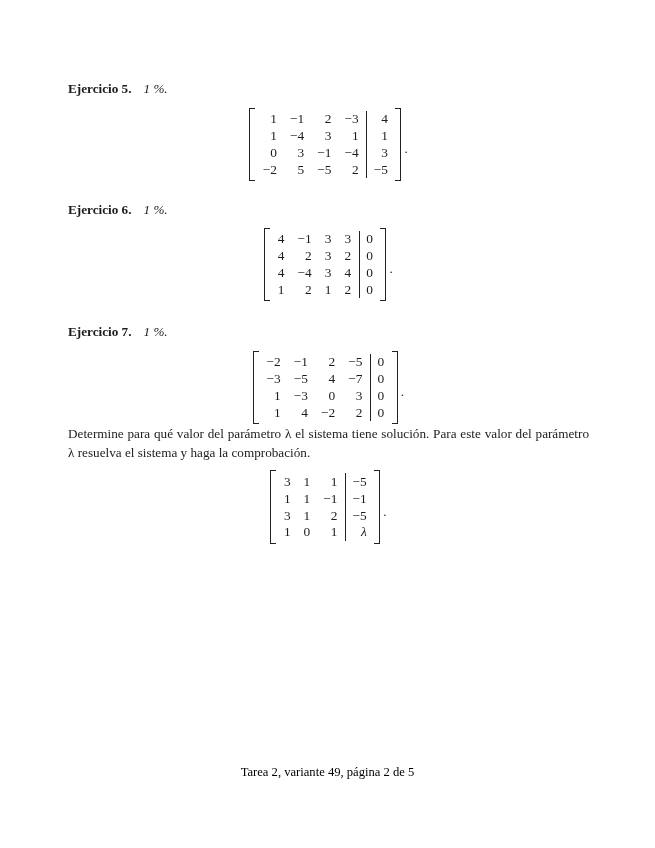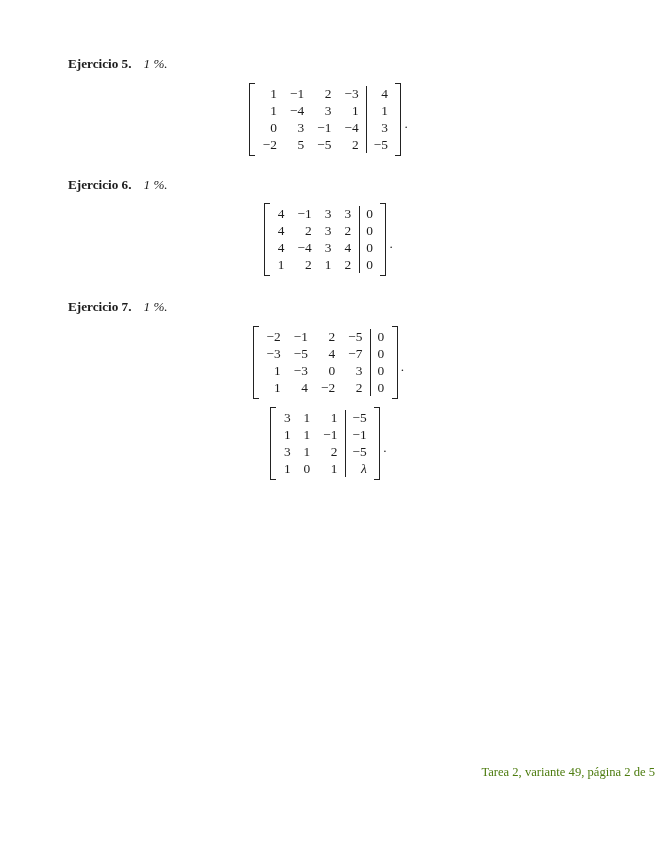--- a/index.html
+++ b/index.html
@@ -3,21 +3,21 @@
 <meta charset="utf-8">
 <style>
   html, body { margin: 0; padding: 0; background: #ffffff; }
   .page {
     position: relative;
     width: 655px;
     height: 848px;
     margin: 0 auto;
     background: #ffffff;
     box-sizing: border-box;
-    padding: 55px 66px 0 68px;
+    padding: 80px 66px 0 68px;
     font-family: "Liberation Serif", "DejaVu Serif", serif;
     color: #1c1c1c;
     font-size: 13.2px;
     line-height: 1.42;
   }
   .exercise-heading { margin: 0; }
   .ex-label { font-weight: bold; }
   .ex-weight { font-style: italic; margin-left: 12px; }
   .note {
     margin: 0;
@@ -53,23 +53,23 @@
   }
   .matrix-cell.aug { border-left: 1px solid #222; margin-left: 1px; }
   .matrix-cell.var { font-style: italic; }
   .math-suffix { margin-left: 3px; align-self: center; transform: translateY(5px); }
 
   .footer {
     position: absolute;
     left: 0;
     right: 0;
     bottom: 66px;
-    text-align: right;
+    text-align: center;
     font-size: 12.6px;
-    color: #4d7c0f;
+    color: #000000;
   }
 </style>
 </head>
 <body>
 
 <div class="page">
 
   <p class="exercise-heading">
     <span class="ex-label">Ejercicio 5.</span><span class="ex-weight">1 %.</span>
   </p>
@@ -163,20 +163,21 @@
           <span class="matrix-cell">4</span>
           <span class="matrix-cell">−2</span>
           <span class="matrix-cell">2</span>
           <span class="matrix-cell aug">0</span>
         </span>
         <span class="bracket right"></span>
       </span>
     <span class="math-suffix">.</span>
   </div>
 
+  <p class="note ex8">Determine para qué valor del parámetro λ el sistema tiene solución. Para este valor del parámetro λ resuelva el sistema y haga la comprobación.</p>
   <div class="matrix-line m8">
     <span class="matrix">
         <span class="bracket left"></span>
         <span class="matrix-grid" style="grid-template-columns: repeat(4, auto);">
           <span class="matrix-cell">3</span>
           <span class="matrix-cell">1</span>
           <span class="matrix-cell">1</span>
           <span class="matrix-cell aug">−5</span>
           <span class="matrix-cell">1</span>
           <span class="matrix-cell">1</span>

